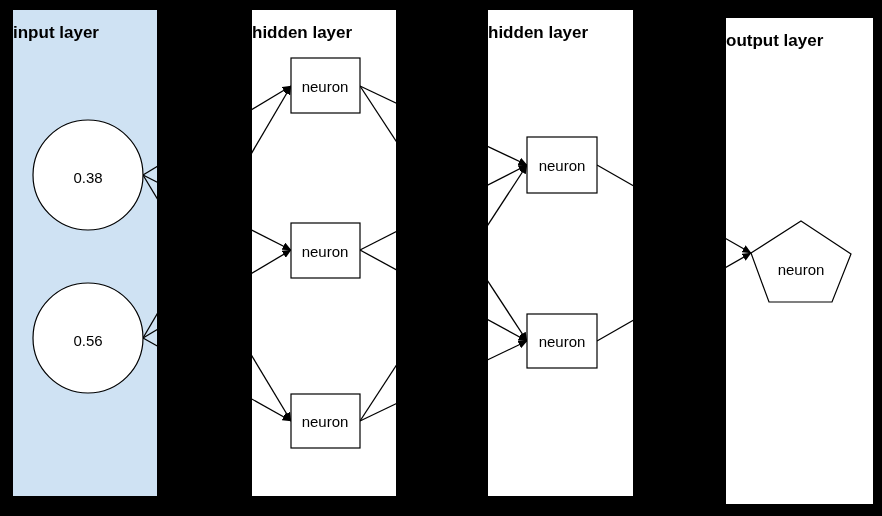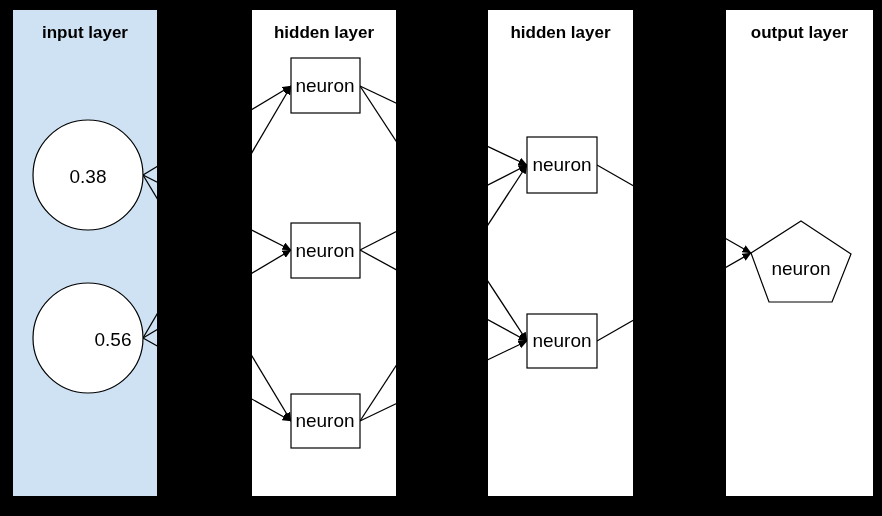--- a/index.html
+++ b/index.html
@@ -18,42 +18,41 @@
   .panel {
     position: absolute;
     top: 10px;
     height: 486px;
     background: var(--panel_bg, #fff);
   }
   .panel.input { background: var(--input_panel_bg, #cfe2f3); }
   .panel-title {
     margin: 0;
     padding-top: 13px;
-    text-align: center;
     font-size: 17px;
     font-weight: bold;
     color: var(--text, #000);
     line-height: 19px;
   }
   #p-input   { left: 13px;  width: 144px; }
   #p-hidden1 { left: 252px; width: 144px; }
   #p-hidden2 { left: 488px; width: 145px; }
-  #p-output  { left: 726px; width: 147px; }
+  #p-output  { left: 726px; width: 147px; margin-top: 8px; }
   svg.overlay {
     position: absolute;
     left: 0; top: 0;
     width: 882px; height: 516px;
     z-index: 3;
     pointer-events: none;
   }
   .node-label {
     position: absolute;
     z-index: 4;
     transform: translate(-50%, -50%);
-    font-size: 19px;
+    font-size: 15px;
     color: var(--text, #000);
     white-space: nowrap;
   }
 </style>
 </head>
 <body>
 
 <div class="canvas">
 
   <section class="panel input" id="p-input">
@@ -103,21 +102,21 @@
     <rect x="291" y="223" width="69" height="55" fill="#ffffff" stroke="#000000" stroke-width="1.2"></rect>
     <rect x="291" y="394" width="69" height="54" fill="#ffffff" stroke="#000000" stroke-width="1.2"></rect>
 
     <rect x="527" y="137" width="70" height="56" fill="#ffffff" stroke="#000000" stroke-width="1.2"></rect>
     <rect x="527" y="314" width="70" height="54" fill="#ffffff" stroke="#000000" stroke-width="1.2"></rect>
 
     <polygon points="801,221 851,254 832,302 769,302 751,253" fill="#ffffff" stroke="#000000" stroke-width="1.2"></polygon>
   </svg>
 
   <div class="node-label" style="left:88px;  top:177px;">0.38</div>
-  <div class="node-label" style="left:88px;  top:340px;margin-left:25px;">0.56</div>
+  <div class="node-label" style="left:88px;  top:340px;">0.56</div>
   <div class="node-label" style="left:325px; top:86px;">neuron</div>
   <div class="node-label" style="left:325px; top:251px;">neuron</div>
   <div class="node-label" style="left:325px; top:421px;">neuron</div>
   <div class="node-label" style="left:562px; top:165px;">neuron</div>
   <div class="node-label" style="left:562px; top:341px;">neuron</div>
   <div class="node-label" style="left:801px; top:269px;">neuron</div>
 
 </div>
 
 </body></html>

